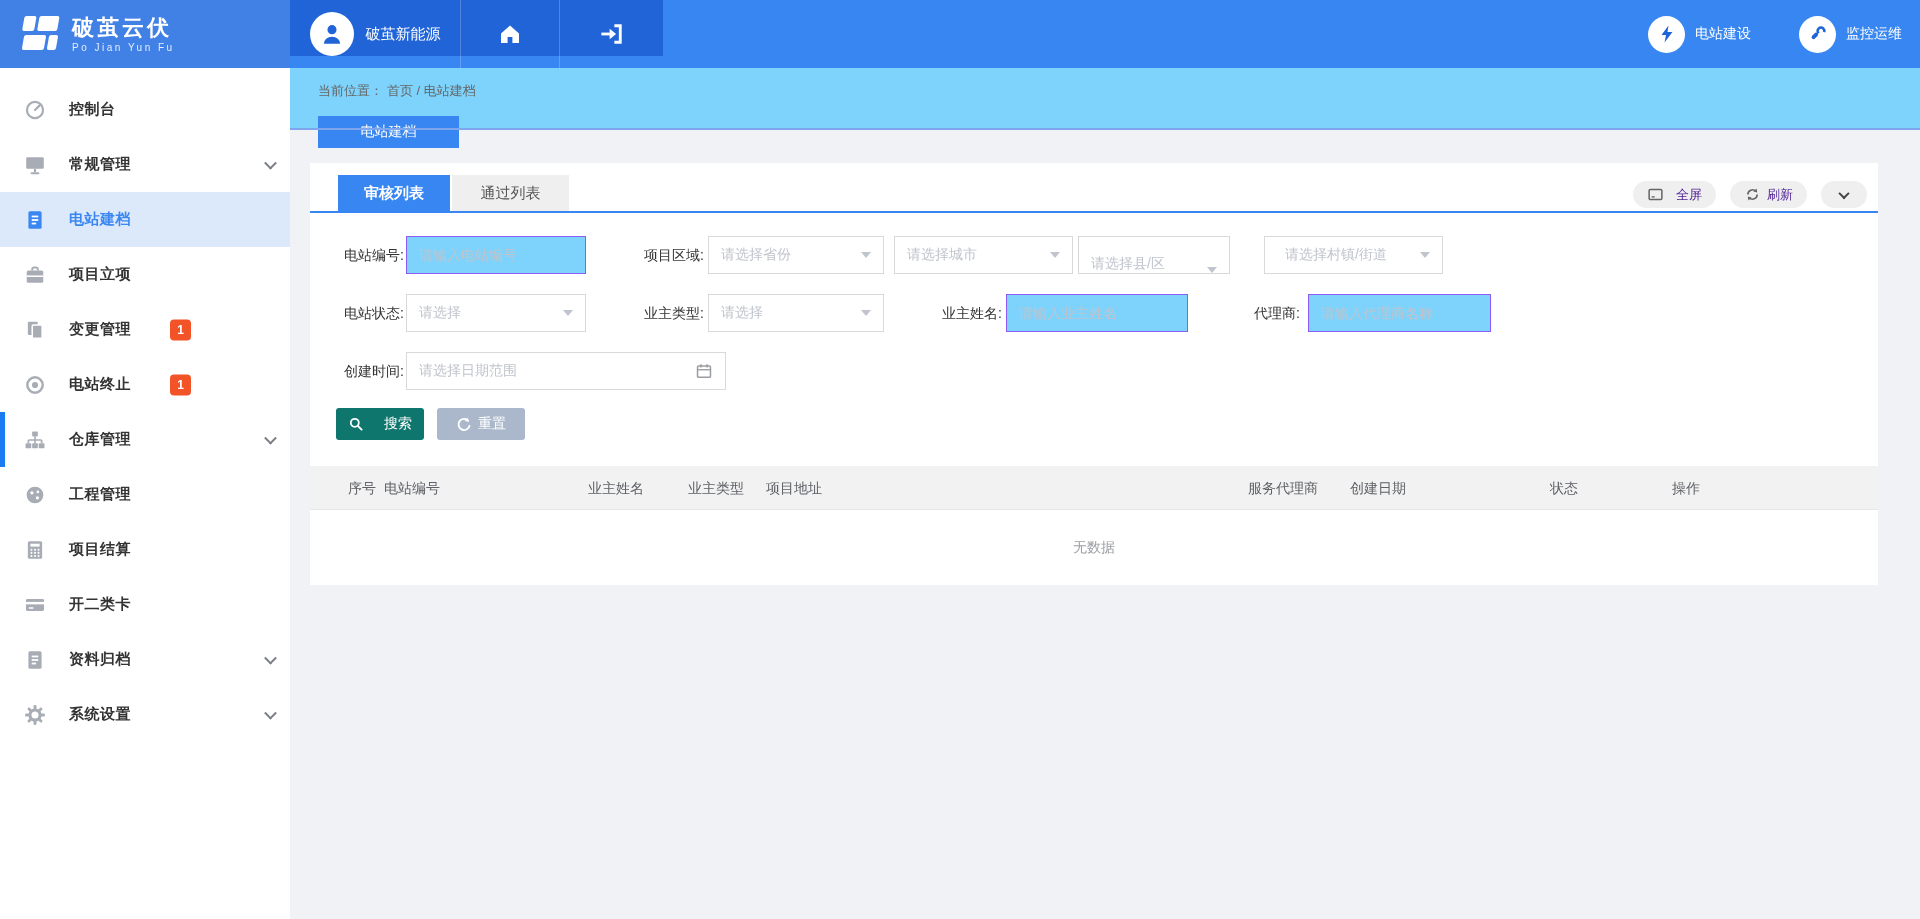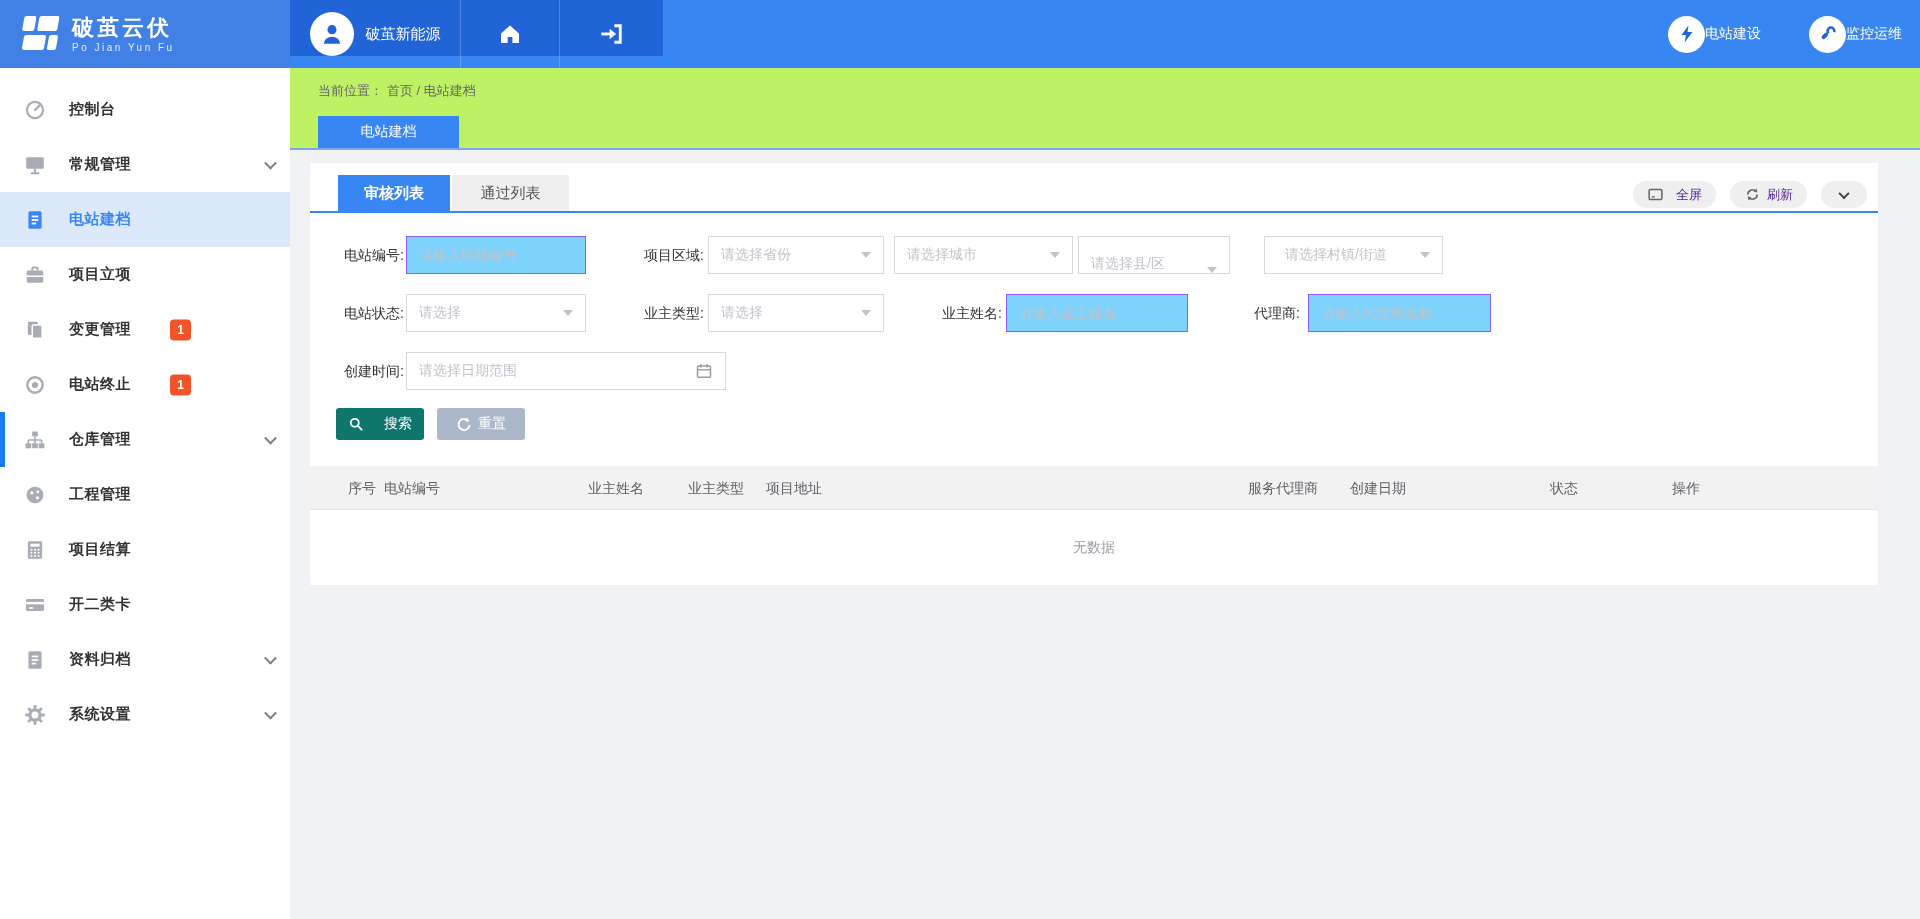--- a/index.html
+++ b/index.html
@@ -13,36 +13,36 @@
   .logo-text .t1 { color:#fff; font-size:22px; font-weight:bold; letter-spacing:3px; line-height:24px; }
   .logo-text .t2 { color:#E3EDFC; font-size:10px; letter-spacing:2.5px; margin-top:2px; }
   .account-strip { position:absolute; left:290px; top:0; width:373px; height:56px; background:#2164D8; display:flex; }
   .acct-sec { height:68px; display:flex; align-items:center; justify-content:center; }
   .acct-sec.user { width:170px; }
   .acct-sec.mid { width:100px; border-left:1px solid rgba(255,255,255,.22); border-right:1px solid rgba(255,255,255,.22); cursor:pointer; }
   .acct-sec.exit { width:103px; cursor:pointer; }
   .avatar { width:44px; height:44px; border-radius:50%; background:#fff; display:flex; align-items:center; justify-content:center; margin-right:12px; flex:0 0 auto; }
   .acct-name { color:#fff; font-size:15px; white-space:nowrap; }
   .hdr-right { position:absolute; right:18px; top:0; height:68px; display:flex; align-items:center; gap:48px; }
-  .hdr-nav { display:flex; align-items:center; cursor:pointer; }
+  .hdr-nav { display:flex; align-items:center; gap:10px; cursor:pointer; }
   .hdr-nav .circ { width:37px; height:37px; border-radius:50%; background:#fff; display:flex; align-items:center; justify-content:center; }
   .hdr-nav .lbl { color:#fff; font-size:14px; }
 
   
   .sidebar { position:absolute; left:0; top:68px; width:290px; height:851px; background:#fff; padding-top:14px; z-index:20; }
   .side-item { position:relative; height:55px; display:flex; align-items:center; padding-left:24px; cursor:pointer; color:#333;gap:9px; }
   .side-item .s-icon { width:22px; height:22px; margin-right:14px; flex:0 0 auto; display:flex; align-items:center; justify-content:center; }
   .side-item .s-label { font-size:15px; font-weight:600; letter-spacing:.5px; }
   .side-item.active { background:#DBE9FB; color:#3B87F2; }
   .side-item .badge { position:absolute; left:170px; top:50%; transform:translateY(-50%); min-width:21px; height:21px; background:#F25327; border-radius:4px; color:#fff; font-size:12px; font-weight:bold; display:flex; align-items:center; justify-content:center; padding:0 4px; }
   .side-item .chev { position:absolute; right:15px; top:50%; width:9px; height:9px; border-right:2px solid #7A7F87; border-bottom:2px solid #7A7F87; transform:translateY(-70%) rotate(45deg); }
   .side-item .edge { position:absolute; left:0; top:0; width:5px; height:55px; background:#1B7BF0; }
 
   
-  .topbar { position:absolute; left:290px; top:68px; width:1630px; height:82px; background:#bef264; z-index:10; }
+  .topbar { position:absolute; left:290px; top:68px; width:1630px; height:62px; background:#7dd3fc; z-index:10; }
   .crumb { position:absolute; left:28px; top:14px; font-size:13px; color:#666; }
   .crumb span { margin-right:4px; }
   .page-tab { position:absolute; left:28px; top:48px; width:141px; height:32px; background:#3786F2; color:#fff; font-size:14px; display:flex; align-items:center; justify-content:center; cursor:pointer; }
   .topbar .blue-line { position:absolute; left:0; bottom:0; width:1630px; height:2px; background:#7FA6EC; }
 
   
   .content { position:absolute; left:290px; top:150px; width:1630px; height:769px; background:#F0F2F5; }
   .card { position:absolute; left:20px; top:13px; width:1568px; height:422px; background:#fff; }
   .card-tab { position:absolute; top:12px; height:36px; display:flex; align-items:center; justify-content:center; font-size:15px; cursor:pointer; }
   .card-tab.active { left:28px; width:112px; background:#3786F2; color:#ffffff; font-weight:bold; }

